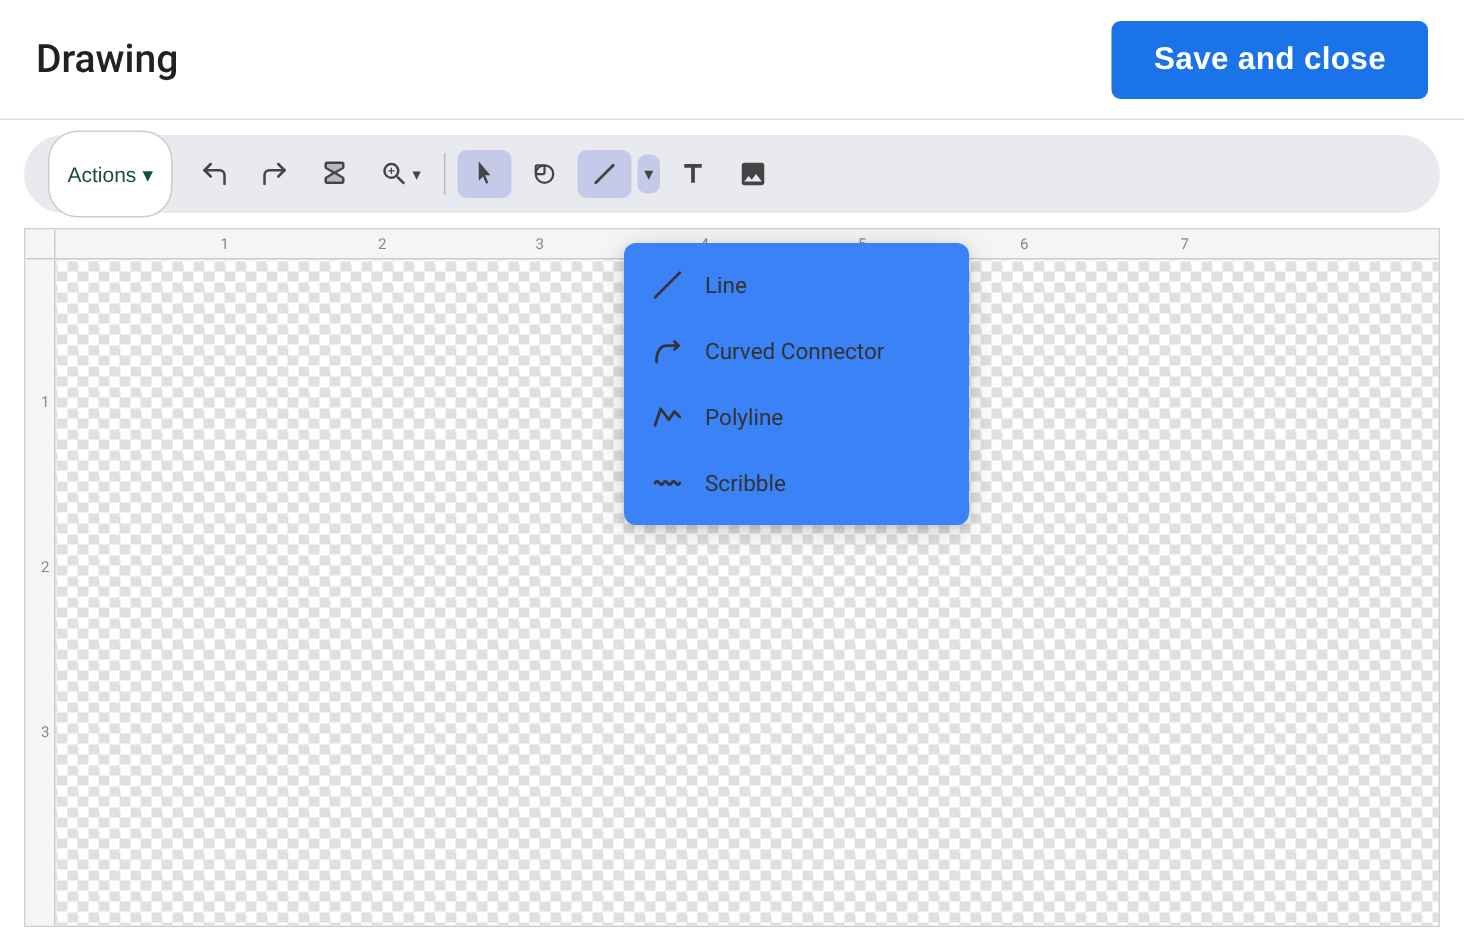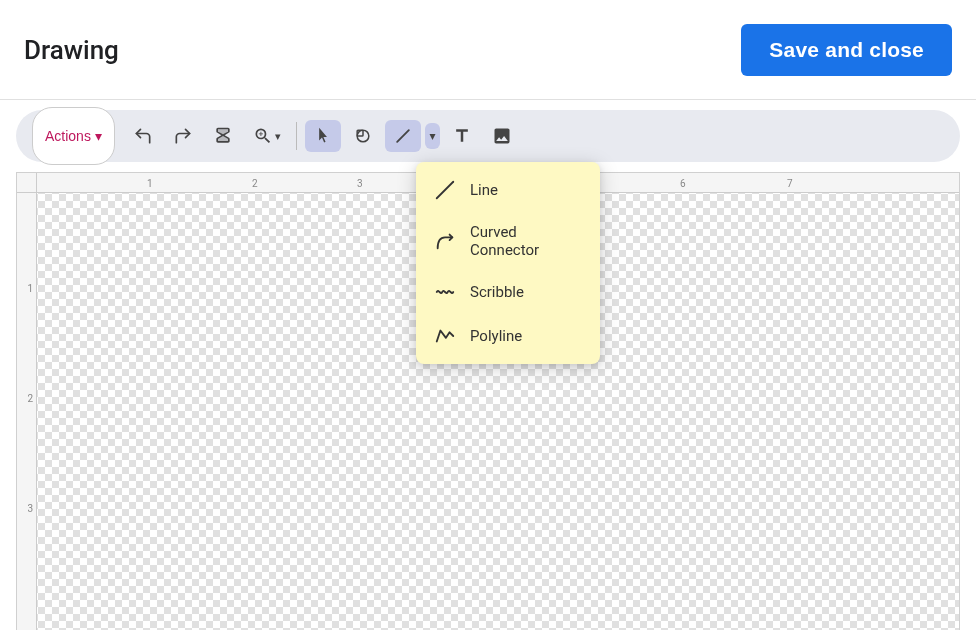--- a/index.html
+++ b/index.html
@@ -11,21 +11,21 @@
       overflow: hidden;
       position: relative;
     }
 
     
     #header {
       display: flex;
       align-items: center;
       justify-content: space-between;
       padding: 0 24px;
-      height: 100px;
+      height: 80px;
       border-bottom: 1px solid #e0e0e0;
       background: #fff;
     }
     #title {
       font-size: 26px;
       font-weight: 500;
       color: #202124;
     }
     #save-btn {
       background: #1a73e8;
@@ -77,39 +77,39 @@
     
     #actions-btn {
       display: flex;
       align-items: center;
       gap: 4px;
       border: 1px solid #ccc;
       background: #fff;
       border-radius: 20px;
       padding: 20px 12px;
       font-size: 14px;
-      color: #be185d;
+      color: #14532d;
       cursor: pointer;
       margin-right: 6px;
     }
     .ruler-tick {
       position: absolute;
       color: #888;
       font-size: 10px;
     }
 
     
     #line-dropdown {
       position: absolute;
       top: 162px;
       left: 416px;
-      background: #fef9c3;
+      background: #3b82f6;
       border-radius: 8px;
       box-shadow: 0 4px 20px rgba(0,0,0,0.18), 0 2px 6px rgba(0,0,0,0.1);
-      width: 184px;
+      width: 230px;
       padding: 6px 0;
       z-index: 100;
     }
     .menu-item {
       display: flex;
       align-items: center;
       gap: 14px;
       padding: 11px 18px;
       font-size: 15px;
       color: #333;
@@ -273,25 +273,25 @@
     <svg viewBox="0 0 24 24" fill="none" stroke="#333" stroke-width="2" stroke-linecap="round" stroke-linejoin="round">
       <path d="M4 20 Q4 8 12 8 Q20 8 20 8"></path>
       <polyline points="17 5 20 8 17 11"></polyline>
     </svg>
     <span>Curved Connector</span>
   </div>
 
 
   <div class="menu-item">
     <svg viewBox="0 0 24 24" fill="none" stroke="#333" stroke-width="2" stroke-linecap="round" stroke-linejoin="round">
+      <polyline points="3 18 7 6 13 14 17 8 21 12"></polyline>
+    </svg>
+    <span>Polyline</span>
+  </div>
+
+  <div class="menu-item">
+    <svg viewBox="0 0 24 24" fill="none" stroke="#333" stroke-width="2" stroke-linecap="round" stroke-linejoin="round">
       <path d="M3 12 C5 8 7 16 9 12 C11 8 13 16 15 12 C17 8 19 16 21 12"></path>
     </svg>
     <span>Scribble</span>
   </div>
 
-  <div class="menu-item">
-    <svg viewBox="0 0 24 24" fill="none" stroke="#333" stroke-width="2" stroke-linecap="round" stroke-linejoin="round">
-      <polyline points="3 18 7 6 13 14 17 8 21 12"></polyline>
-    </svg>
-    <span>Polyline</span>
-  </div>
-
 </div>
 
 </body></html>

